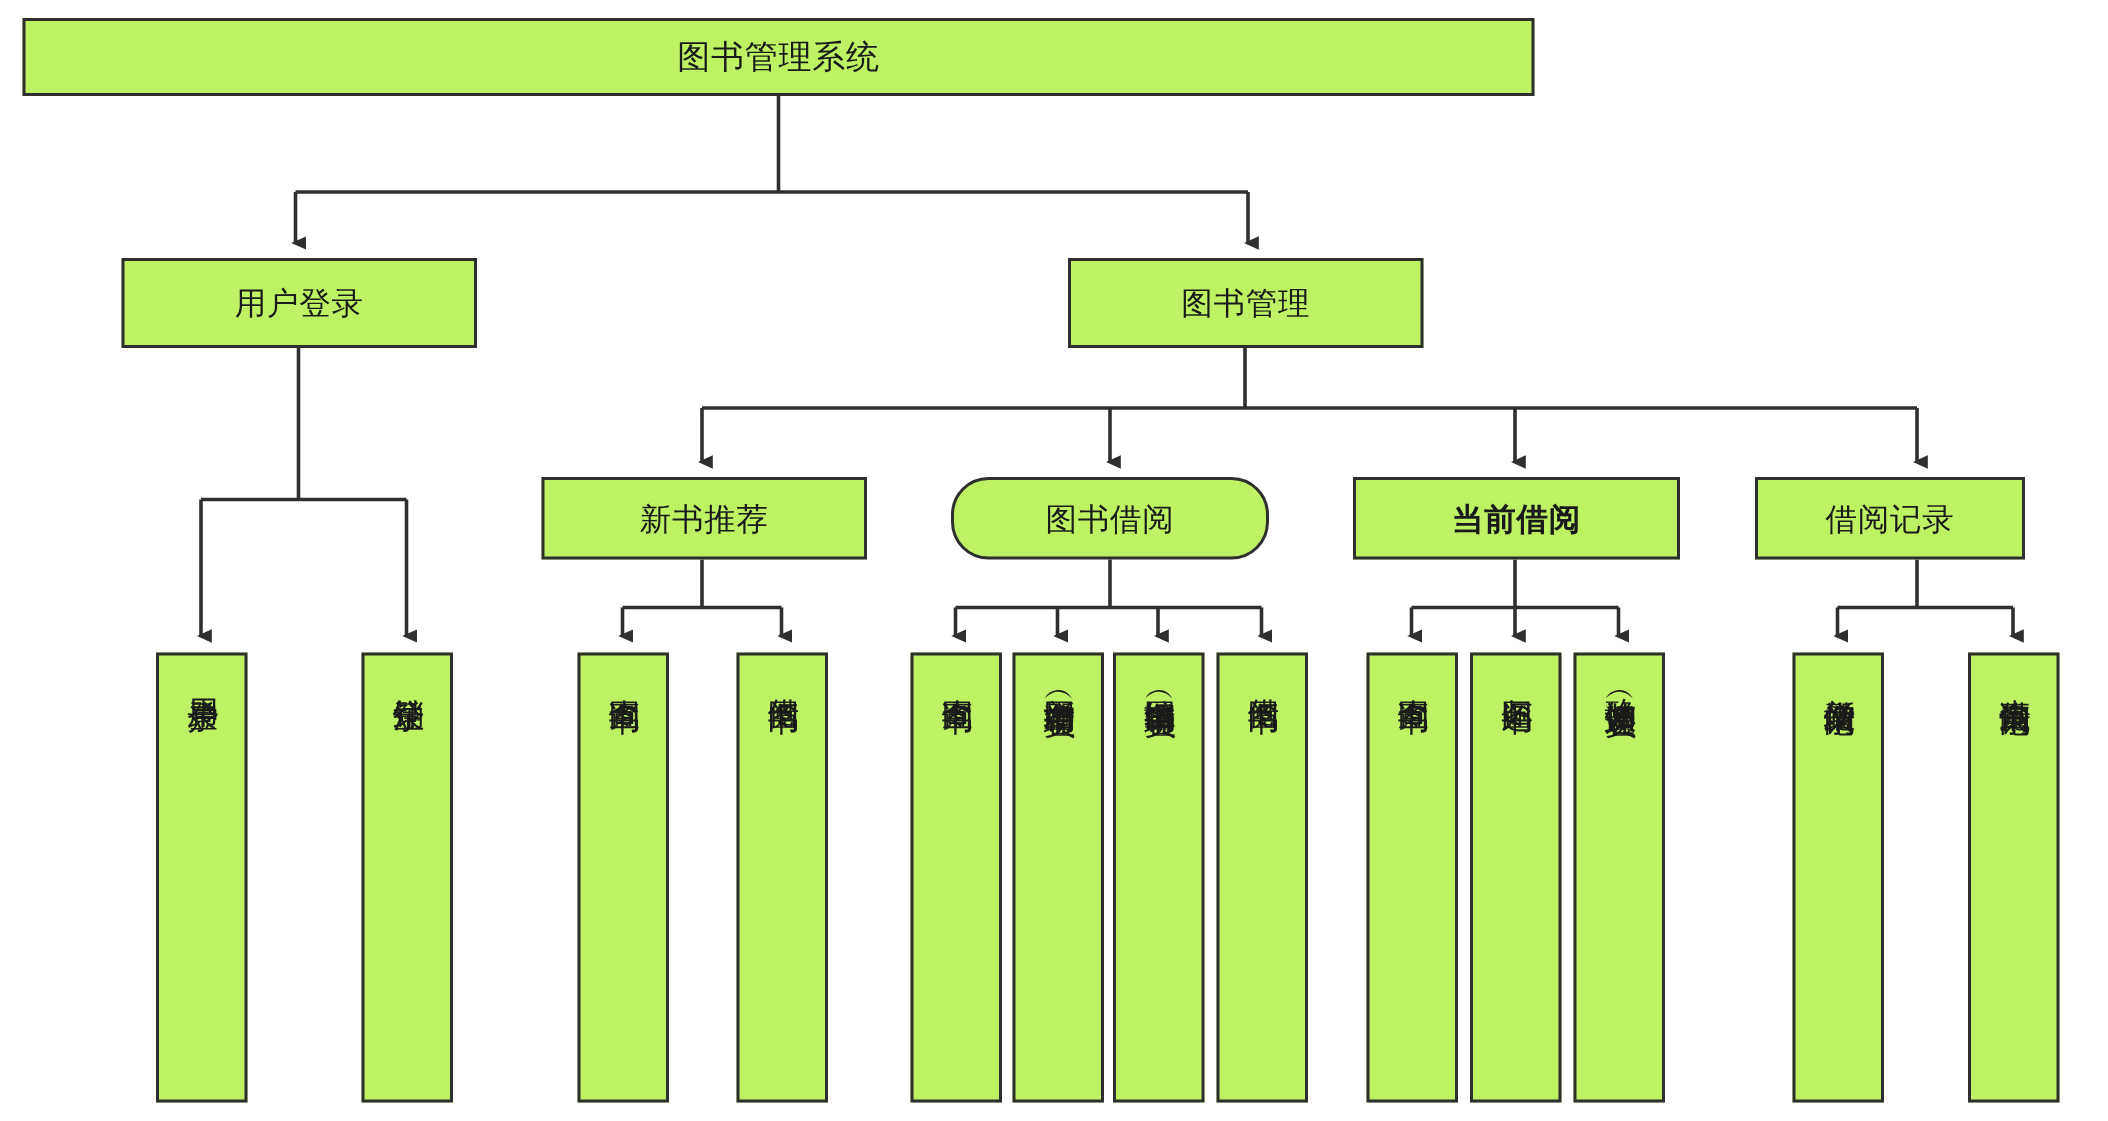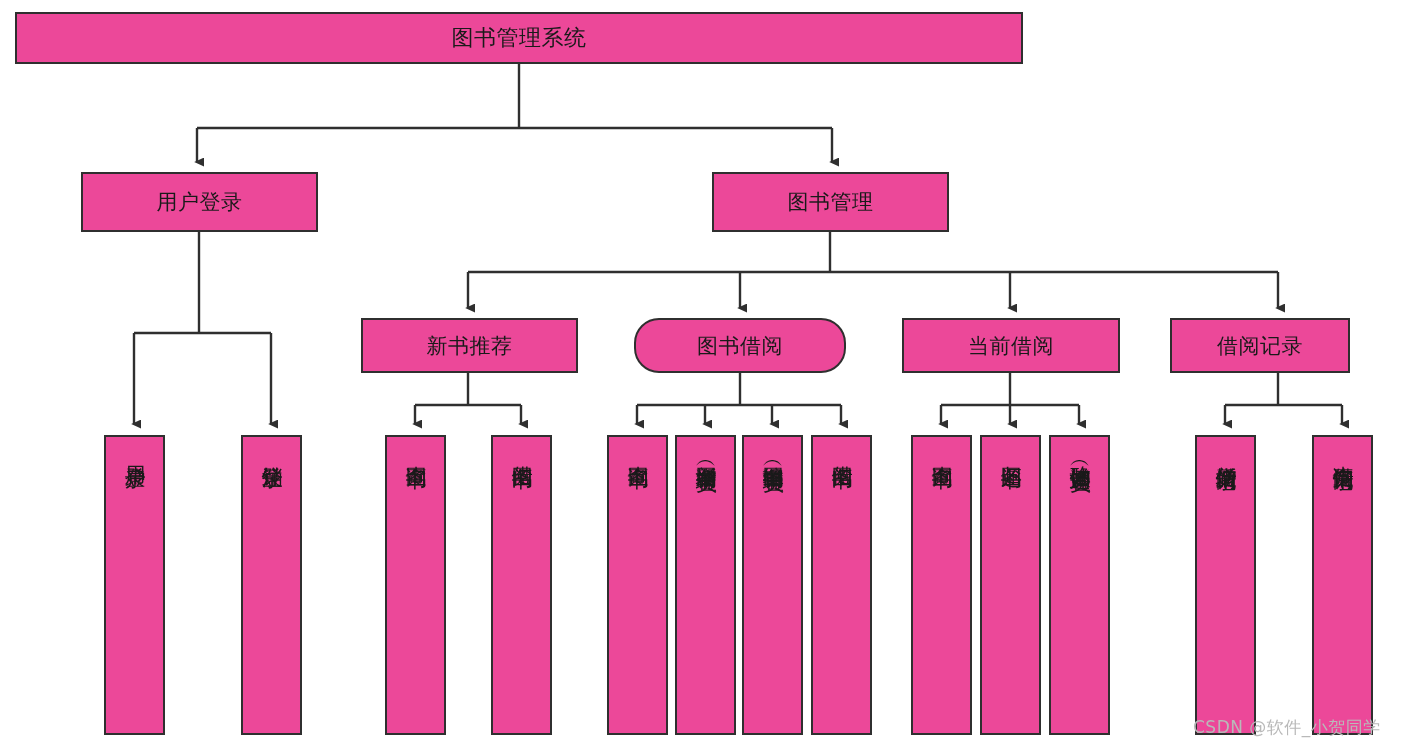--- a/index.html
+++ b/index.html
@@ -23,21 +23,21 @@
     left: 0;
     top: 0;
     width: 1405px;
     height: 747px;
     pointer-events: none;
   }
   .node {
     position: absolute;
     box-sizing: border-box;
     border: 2px solid #2f2f2f;
-    background: #ec4899;
+    background: #bef264;
     display: flex;
     align-items: center;
     justify-content: center;
     color: #1a1a1a;
   }
   .node.h {
     
     font-size: 21px;
     letter-spacing: 0.5px;
   }
@@ -135,21 +135,21 @@
   </div>
 
   <div class="node h" style="left:712px; top:172px; width:237px; height:60px;">
     <span>图书管理</span>
   </div>
 
   <div class="node h" style="left:634px; top:318px; width:212px; height:55px;border-radius:25px;">
     <span>图书借阅</span>
   </div>
 
-  <div class="node h" style="left:902px; top:318px; width:218px; height:55px;">
+  <div class="node h" style="left:902px; top:318px; width:218px; height:55px;font-weight:bold;">
     <span>当前借阅</span>
   </div>
 
   <div class="node h" style="left:1170px; top:318px; width:180px; height:55px;">
     <span>借阅记录</span>
   </div>
 
   <div class="node v" style="left:104px; top:435px; width:61px; height:300px;">
     <span class="vlabel">用户登录</span>
   </div>
@@ -195,15 +195,14 @@
   </div>
 
   <div class="node v" style="left:1195px; top:435px; width:61px; height:300px;">
     <span class="vlabel">新增借阅记录</span>
   </div>
 
   <div class="node v" style="left:1312px; top:435px; width:61px; height:300px;">
     <span class="vlabel">查询借阅记录</span>
   </div>
 
-  <div class="watermark" style="left:1193px; top:716px;">CSDN @软件_小贺同学</div>
 
 </div>
 
 </body></html>

